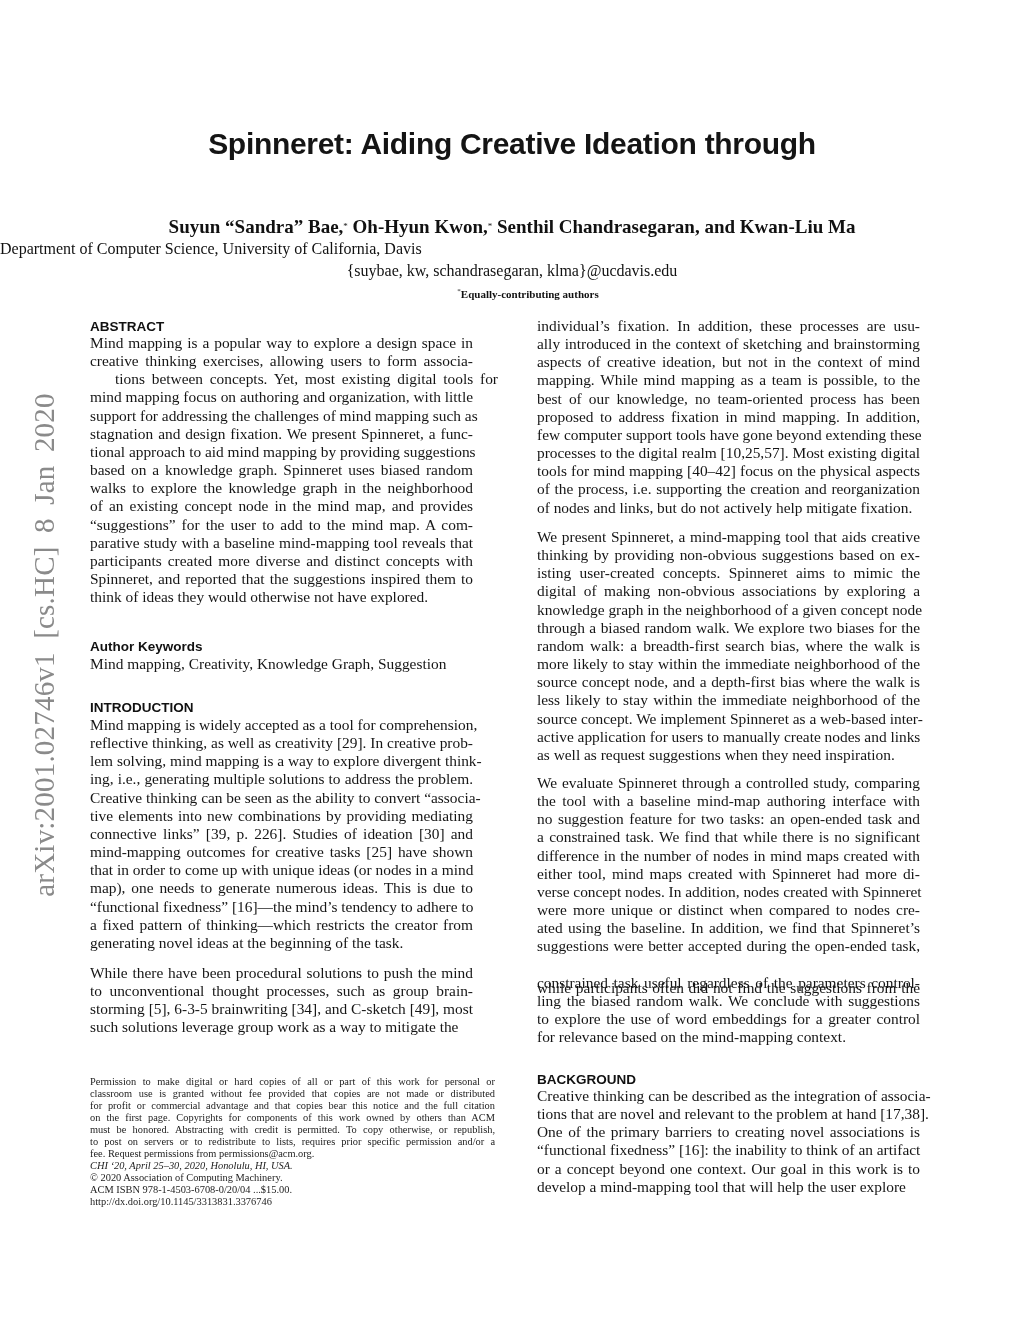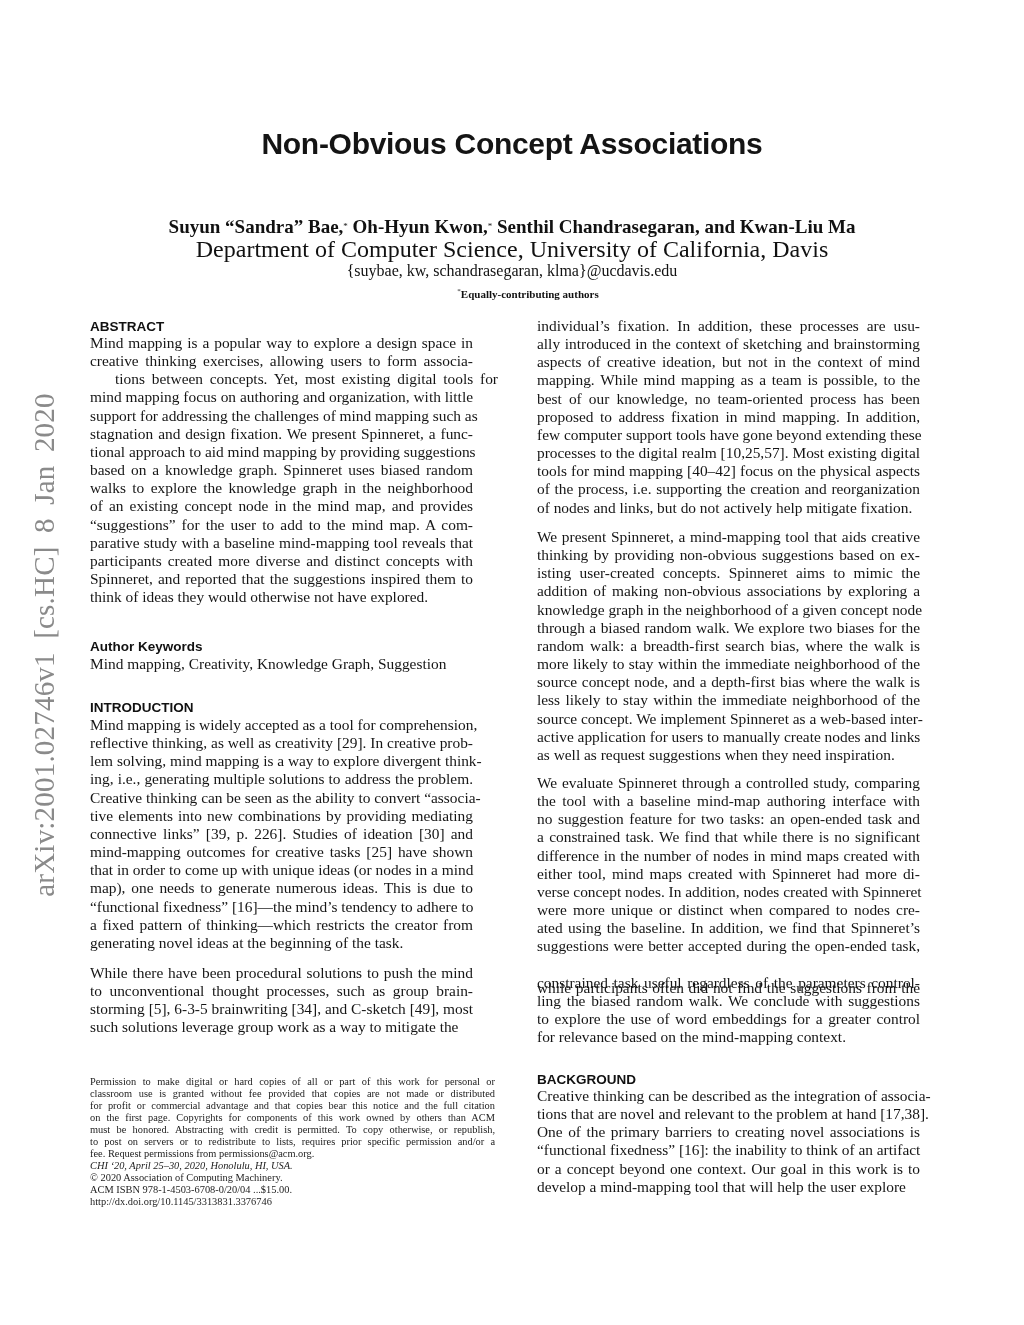--- a/index.html
+++ b/index.html
@@ -8,22 +8,22 @@
     position: absolute; left: 0; width: 1024px; top: 126px;
     text-align: center; font-family: "Liberation Sans", sans-serif; font-weight: bold;
     font-size: 30px; line-height: 36px; letter-spacing: -0.3px; color: #141414;
   }
   .authors {
     position: absolute; left: 0; width: 1024px; top: 215px; text-align: center;
     font-family: "Liberation Serif", serif; font-weight: bold; font-size: 19px; line-height: 24px;
   }
   .authors sup { font-size: 9px; font-weight: normal; vertical-align: top; position: relative; top: -1px; }
   .affil {
-    position: absolute; left: 0; width: 1024px; top: 238px; text-align: center;
-    font-family: "Liberation Serif", serif; font-size: 24px; line-height: 22px;
+    position: absolute; left: 0; width: 1024px; top: 238px; text-align: left;
+    font-family: "Liberation Serif", serif; font-size: 16px; line-height: 22px;
   }
   .email {
     position: absolute; left: 0; width: 1024px; top: 260px; text-align: center;
     font-family: "Liberation Serif", serif; font-size: 16px; line-height: 22px;
   }
   .equal {
     position: absolute; left: 0; width: 1024px; top: 284px; text-align: center;
     font-family: "Liberation Serif", serif; font-weight: bold; font-size: 11px; line-height: 14px; margin-left: 16px;
   }
   .equal sup { font-size: 7px; font-weight: normal; }
@@ -54,21 +54,21 @@
     font-family: "Liberation Serif", serif; font-size: 10.4px; line-height: 11.9px;
     text-align: justify; text-align-last: justify; color: #222;
   }
   .fn.last { text-align-last: left; }
   .fn.it { font-style: italic; }
 </style>
 </head>
 <body>
 
 <div class="title">
-  <div>Non-Obvious Concept Associations</div>
+  <div>Spinneret: Aiding Creative Ideation through</div>
 </div>
 
 <div class="authors">
   <span>Suyun “Sandra” Bae,</span><sup>*</sup>
   <span>Oh-Hyun Kwon,</span><sup>*</sup>
   <span>Senthil Chandrasegaran, and Kwan-Liu Ma</span>
 </div>
 <div class="affil">Department of Computer Science, University of California, Davis</div>
 <div class="email">{suybae, kw, schandrasegaran, klma}@ucdavis.edu</div>
 <div class="equal"><sup>*</sup><span>Equally-contributing authors</span></div>
@@ -153,21 +153,21 @@
       <div class="ln" style="top: 425.9px;">few computer support tools have gone beyond extending these</div>
       <div class="ln" style="top: 444.05px;">processes to the digital realm [10,25,57]. Most existing digital</div>
       <div class="ln" style="top: 462.2px;">tools for mind mapping [40–42] focus on the physical aspects</div>
       <div class="ln" style="top: 480.35px;">of the process, i.e. supporting the creation and reorganization</div>
       <div class="ln last" style="top: 498.5px;">of nodes and links, but do not actively help mitigate fixation.</div>
     </div>
   <div id="right-p2">
       <div class="ln" style="top: 528px;">We present Spinneret, a mind-mapping tool that aids creative</div>
       <div class="ln" style="top: 546.15px;">thinking by providing non-obvious suggestions based on ex-</div>
       <div class="ln" style="top: 564.3px;">isting user-created concepts. Spinneret aims to mimic the</div>
-      <div class="ln" style="top: 582.45px;">addition of making non-obvious associations by exploring a</div>
+      <div class="ln" style="top: 582.45px;">digital of making non-obvious associations by exploring a</div>
       <div class="ln" style="top: 600.6px;">knowledge graph in the neighborhood of a given concept node</div>
       <div class="ln" style="top: 618.75px;">through a biased random walk. We explore two biases for the</div>
       <div class="ln" style="top: 636.9px;">random walk: a breadth-first search bias, where the walk is</div>
       <div class="ln" style="top: 655.05px;">more likely to stay within the immediate neighborhood of the</div>
       <div class="ln" style="top: 673.2px;">source concept node, and a depth-first bias where the walk is</div>
       <div class="ln" style="top: 691.35px;">less likely to stay within the immediate neighborhood of the</div>
       <div class="ln" style="top: 709.5px;">source concept. We implement Spinneret as a web-based inter-</div>
       <div class="ln" style="top: 727.65px;">active application for users to manually create nodes and links</div>
       <div class="ln last" style="top: 745.8px;">as well as request suggestions when they need inspiration.</div>
     </div>

